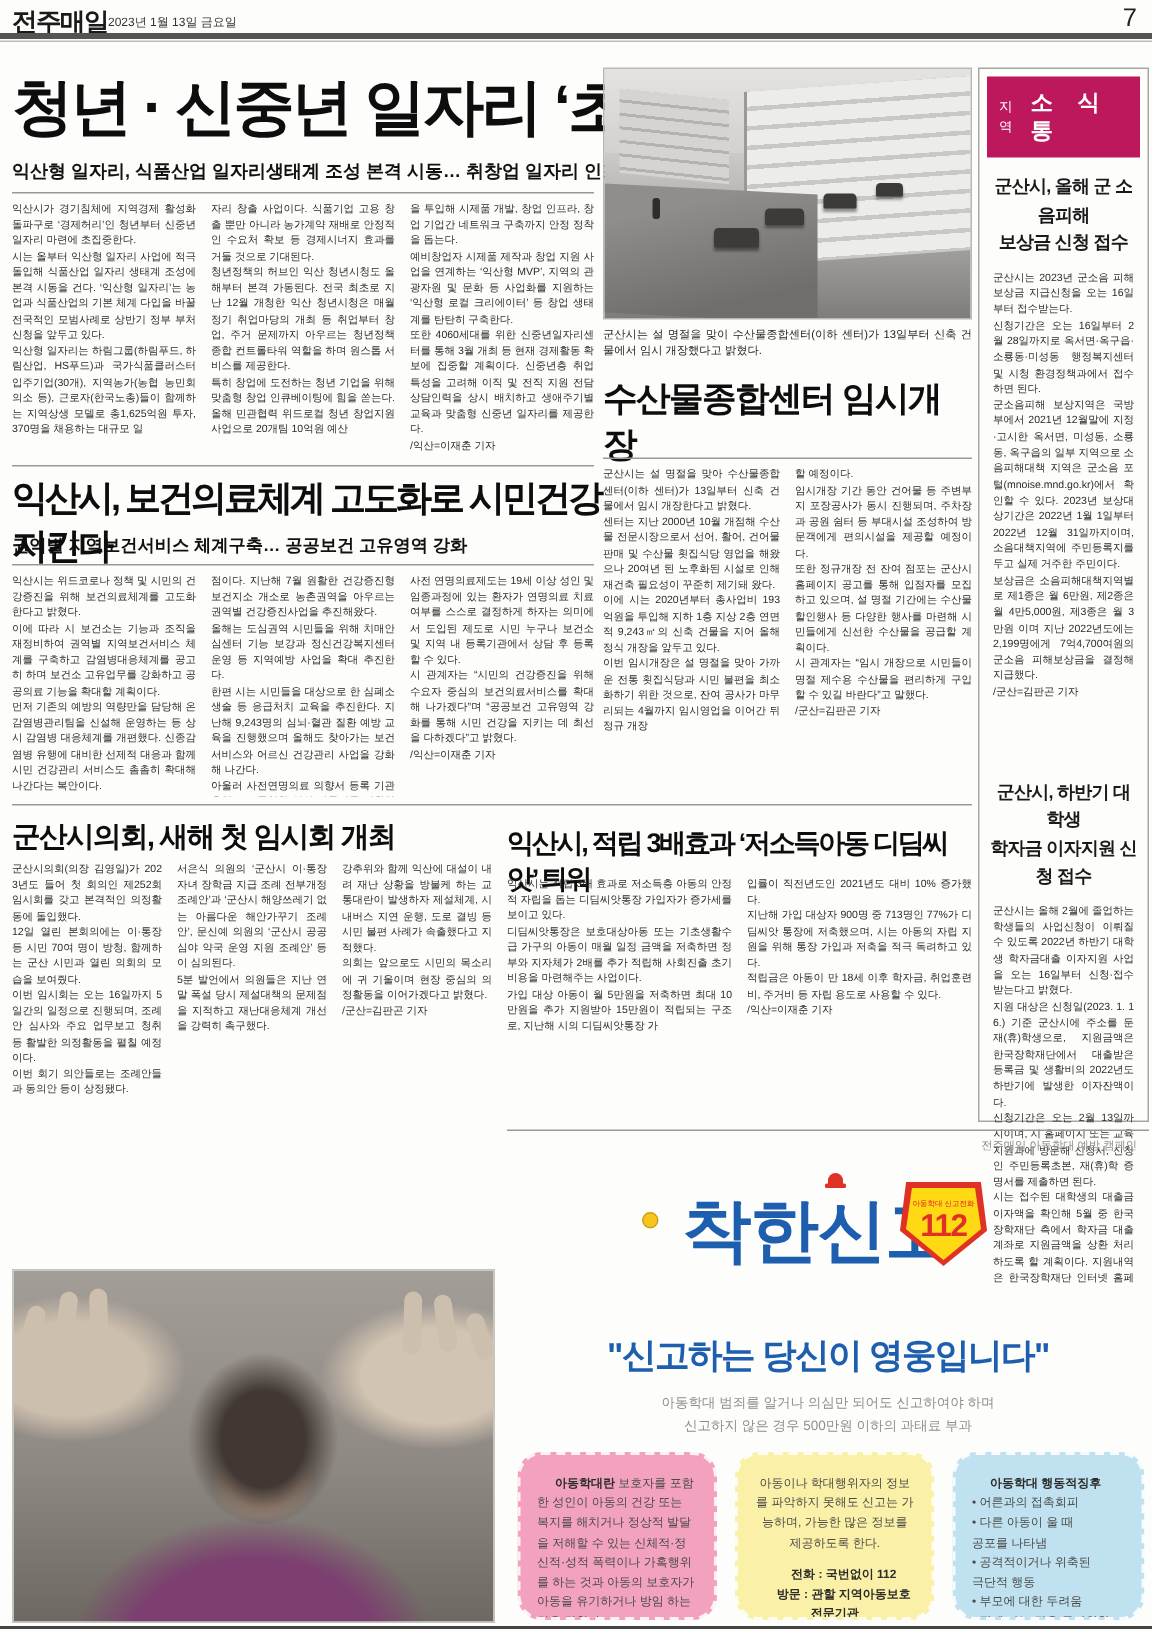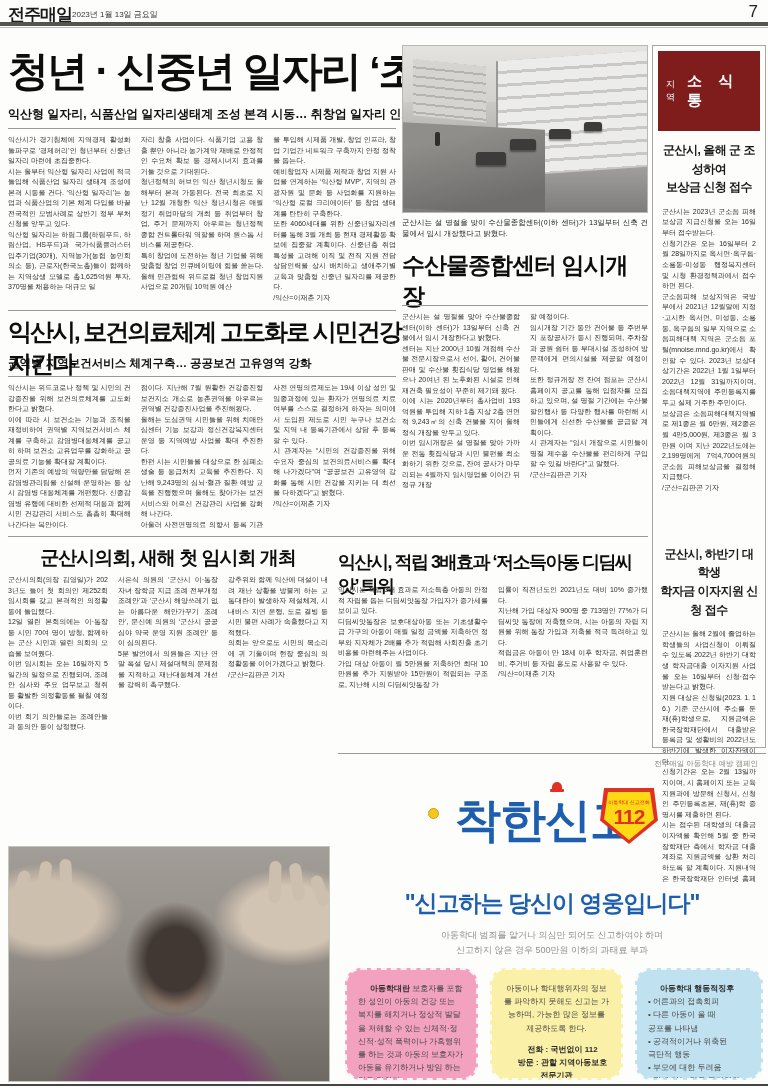--- a/index.html
+++ b/index.html
@@ -41,21 +41,21 @@
              transform:skewY(-4deg); border-left:2px solid #9a9996; }
   .p1-bldg2 { position:absolute; left:4%; top:10%; width:30%; height:34%;
               background:repeating-linear-gradient(180deg,#d5d4d1 0 7px,#b4b3b0 7px 9px); transform:skewY(6deg); }
   .p1-road { position:absolute; left:0; bottom:0; width:58%; height:52%;
              background:linear-gradient(165deg,#8f8e8b 20%,#6f6e6c 80%); transform:skewY(3deg); }
   .p1-car { position:absolute; background:#3c3b39; border-radius:3px 3px 1px 1px; box-shadow:0 2px 2px rgba(0,0,0,.4); }
   .p1-person { position:absolute; width:5px; height:14px; background:#2f2e2c; border-radius:2px; }
 
   
   .sidebar { border:1px solid #a7a7a1; background:#fdfdfb; }
-  .sb-head { display:flex; align-items:center; gap:7px; background:#7f1d1d; color:#fff; padding:21px 8px; }
+  .sb-head { display:flex; align-items:center; gap:7px; background:#be185d; color:#fff; padding:8px 8px; }
   .sb-head .lab { font-size:9px; }
   .sb-head .tit { font-size:15px; font-weight:900; letter-spacing:6px; }
   .sb-h { font-size:12px; font-weight:900; text-align:center; line-height:1.55; letter-spacing:-0.5px; margin:10px 6px 6px; }
   .sb-body { font-size:7px; line-height:1.52; text-align:justify; word-break:break-all; color:#2a2a2a; padding:4px 9px 0; overflow:hidden; }
 
   
   .kicker { font-size:7.5px; color:#8a8a85; }
   .logo-word { font-size:46px; font-weight:900; letter-spacing:-1px; color:#1d5fae; }
   .siren { position:absolute; width:10px; height:8px; background:#e03224; border-radius:6px 6px 1px 1px; }
   .siren::after { content:""; position:absolute; left:-2px; bottom:-2px; width:14px; height:3px; background:#e03224; border-radius:1px; }
@@ -153,21 +153,21 @@
 올해는 도심권역 시민들을 위해 치매안심센터 기능 보강과 정신건강복지센터 운영 등 지역예방 사업을 확대 추진한다.
 한편 시는 시민들을 대상으로 한 심폐소생술 등 응급처치 교육을 추진한다. 지난해 9,243명의 심뇌·혈관 질환 예방 교육을 진행했으며 올해도 찾아가는 보건서비스와 어르신 건강관리 사업을 강화해 나간다.
 아울러 사전연명의료 의향서 등록 기관 운영으로 존엄한 삶의 마무리를 지원하고 있다.</div>
     <div class="bcol pre">사전 연명의료제도는 19세 이상 성인 및 임종과정에 있는 환자가 연명의료 치료 여부를 스스로 결정하게 하자는 의미에서 도입된 제도로 시민 누구나 보건소 및 지역 내 등록기관에서 상담 후 등록할 수 있다.
 시 관계자는 “시민의 건강증진을 위해 수요자 중심의 보건의료서비스를 확대해 나가겠다”며 “공공보건 고유영역 강화를 통해 시민 건강을 지키는 데 최선을 다하겠다”고 밝혔다.
 /익산=이재춘 기자</div>
   </div>
 
   <div class="abs rule" style="left:8px; top:536px; width:640px;"></div>
 
-  <div class="abs h2" style="left:8px; top:545px; width:320px; font-size:19px;text-align:center;">군산시의회, 새해 첫 임시회 개최</div>
+  <div class="abs h2" style="left:8px; top:545px; width:320px; font-size:19px;">군산시의회, 새해 첫 임시회 개최</div>
   <div class="abs body-cols" style="left:8px; top:575px; width:320px; height:212px;">
     <div class="bcol pre">군산시의회(의장 김영일)가 2023년도 들어 첫 회의인 제252회 임시회를 갖고 본격적인 의정활동에 돌입했다.
 12일 열린 본회의에는 이·통장 등 시민 70여 명이 방청, 함께하는 군산 시민과 열린 의회의 모습을 보여줬다.
 이번 임시회는 오는 16일까지 5일간의 일정으로 진행되며, 조례안 심사와 주요 업무보고 청취 등 활발한 의정활동을 펼칠 예정이다.
 이번 회기 의안들로는 조례안들과 동의안 등이 상정됐다.</div>
     <div class="bcol pre">서은식 의원의 ‘군산시 이·통장 자녀 장학금 지급 조례 전부개정조례안’과 ‘군산시 해양쓰레기 없는 아름다운 해안가꾸기 조례안’, 문신예 의원의 ‘군산시 공공심야 약국 운영 지원 조례안’ 등이 심의된다.
 5분 발언에서 의원들은 지난 연말 폭설 당시 제설대책의 문제점을 지적하고 재난대응체계 개선을 강력히 촉구했다.</div>
     <div class="bcol pre">강추위와 함께 익산에 대설이 내려 재난 상황을 방불케 하는 교통대란이 발생하자 제설체계, 시내버스 지연 운행, 도로 결빙 등 시민 불편 사례가 속출했다고 지적했다.
 의회는 앞으로도 시민의 목소리에 귀 기울이며 현장 중심의 의정활동을 이어가겠다고 밝혔다.
 /군산=김판곤 기자</div>
@@ -182,21 +182,21 @@
 지난해 가입 대상자 900명 중 713명인 77%가 디딤씨앗 통장에 저축했으며, 시는 아동의 자립 지원을 위해 통장 가입과 저축을 적극 독려하고 있다.
 적립금은 아동이 만 18세 이후 학자금, 취업훈련비, 주거비 등 자립 용도로 사용할 수 있다.
 /익산=이재춘 기자</div>
   </div>
 
   <div class="abs sidebar" style="left:652px; top:45px; width:114px; height:703px;">
     <div class="sb-head" style="margin:5px;">
       <span class="lab">지역</span>
       <span class="tit">소 식 통</span>
     </div>
-    <div class="sb-h pre">군산시, 올해 군 조성하여
+    <div class="sb-h pre">군산시, 올해 군 소음피해
 보상금 신청 접수</div>
     <div class="sb-body pre" style="height:332px;">군산시는 2023년 군소음 피해 보상금 지급신청을 오는 16일부터 접수받는다.
 신청기간은 오는 16일부터 2월 28일까지로 옥서면·옥구읍·소룡동·미성동 행정복지센터 및 시청 환경정책과에서 접수하면 된다.
 군소음피해 보상지역은 국방부에서 2021년 12월말에 지정·고시한 옥서면, 미성동, 소룡동, 옥구읍의 일부 지역으로 소음피해대책 지역은 군소음 포털(mnoise.mnd.go.kr)에서 확인할 수 있다. 2023년 보상대상기간은 2022년 1월 1일부터 2022년 12월 31일까지이며, 소음대책지역에 주민등록지를 두고 실제 거주한 주민이다.
 보상금은 소음피해대책지역별로 제1종은 월 6만원, 제2종은 월 4만5,000원, 제3종은 월 3만원 이며 지난 2022년도에는 2,199명에게 7억4,700여원의 군소음 피해보상금을 결정해 지급했다.
 /군산=김판곤 기자</div>
     <div class="sb-h pre">군산시, 하반기 대학생
 학자금 이자지원 신청 접수</div>
     <div class="sb-body pre" style="height:258px;">군산시는 올해 2월에 졸업하는 학생들의 사업신청이 이뤄질 수 있도록 2022년 하반기 대학생 학자금대출 이자지원 사업을 오는 16일부터 신청·접수 받는다고 밝혔다.
 지원 대상은 신청일(2023. 1. 16.) 기준 군산시에 주소를 둔 재(휴)학생으로, 지원금액은 한국장학재단에서 대출받은 등록금 및 생활비의 2022년도 하반기에 발생한 이자잔액이다.

